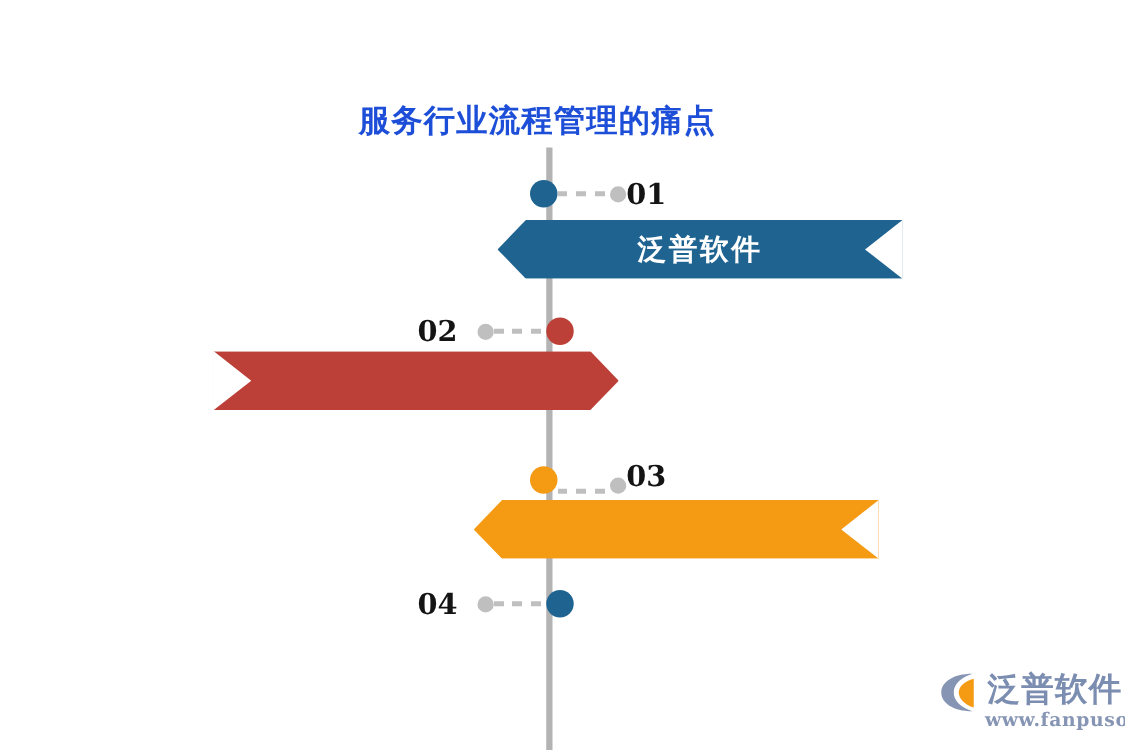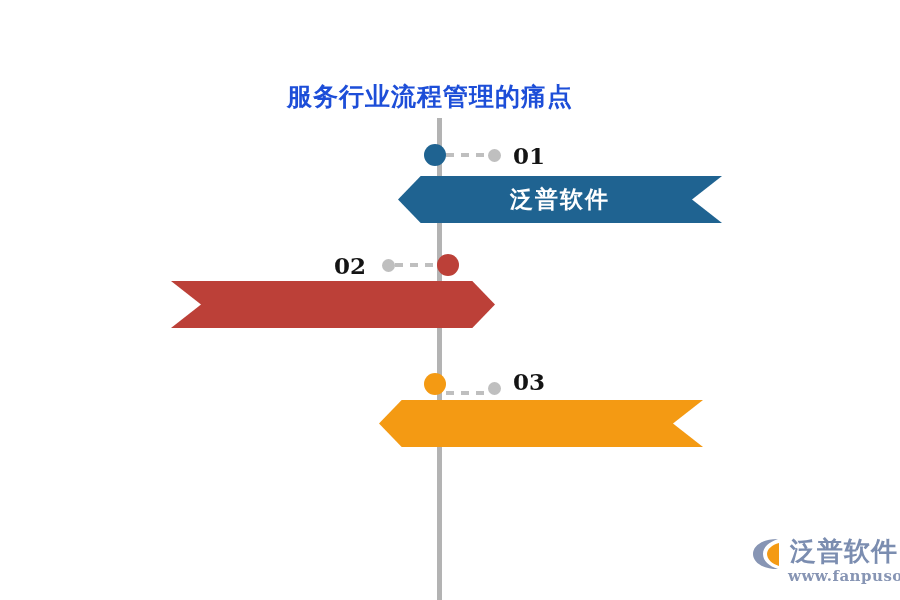--- a/index.html
+++ b/index.html
@@ -83,21 +83,21 @@
     background: #bfbfbf;
     flex: 0 0 auto;
   }
   .step-number {
     font-family: "DejaVu Serif", "Liberation Serif", serif;
     font-size: 23px;
     font-weight: bold;
     color: #141414;
     flex: 0 0 auto;
   }
-  .marker-row.to-right .step-number { margin-left: 12px; }
+  .marker-row.to-right .step-number { }
   .marker-row.to-left  .step-number { margin-right: 16px; }
 
   
   .ribbon {
     position: absolute;
     height: 47px;
     display: flex;
     align-items: center;
     justify-content: center;
     z-index: 2;
@@ -212,20 +212,26 @@
   <div class="marker-row to-right" style="top:363px;align-items:flex-end;">
     <span class="node-dot" style="background: rgb(244, 154, 19);"></span>
     <span class="dash-line"></span>
     <span class="end-dot" style="background: rgb(191, 191, 191);"></span>
     <span class="step-number">03</span>
   </div>
   <div class="ribbon point-left" style="left: 379px; width: 324px; top: 400px; background: rgb(244, 154, 19);">
     <span class="tail-notch"></span>
   </div>
 
+  <div class="marker-row to-left" style="top:467px;">
+    <span class="node-dot" style="background: rgb(31, 99, 145);"></span>
+    <span class="dash-line"></span>
+    <span class="end-dot" style="background: rgb(191, 191, 191);"></span>
+    <span class="step-number">04</span>
+  </div>
 
   <div id="brand-logo">
     <svg id="brand-mark" viewBox="0 0 36 32">
       <path d="M26 1 C10 1 1 8 1 16 C1 24 10 31 26 31 C17 28 11 23 11 16 C11 9 17 4 26 1 Z" fill="#8795b4"></path>
       <path d="M27 5 C20 7 15 11 15 16 C15 21 20 26 27 28 C27 20 27 12 27 5 Z" fill="#f49a13"></path>
     </svg>
     <div id="brand-name" style="color: rgb(123, 141, 176);">泛普软件</div>
     <div id="brand-url">www.fanpusoft.com</div>
   </div>
 

